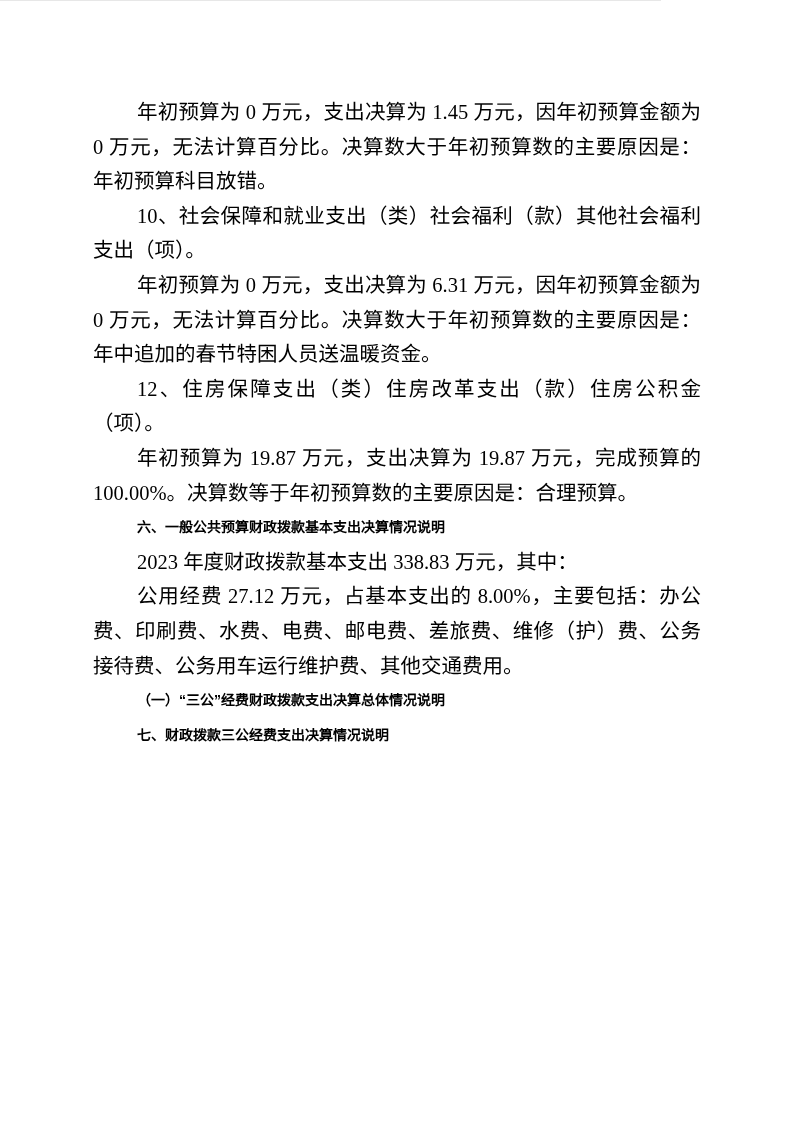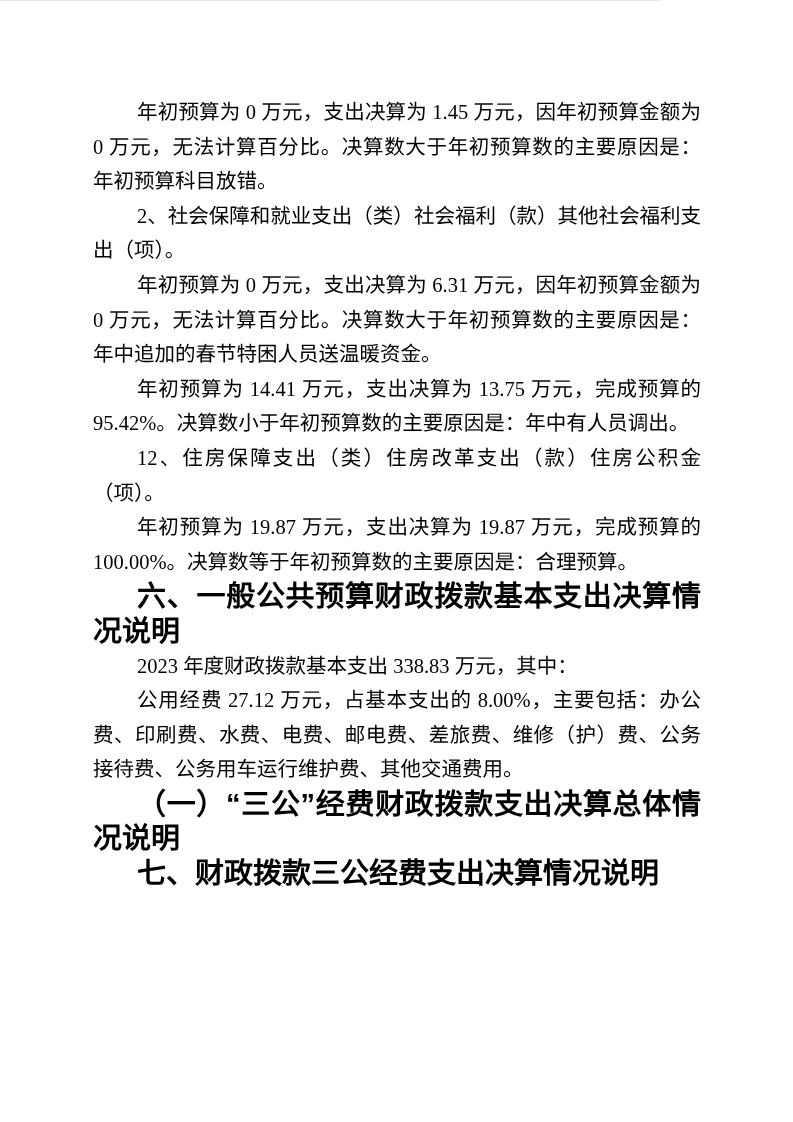--- a/index.html
+++ b/index.html
@@ -38,32 +38,31 @@
     padding: 0;
     text-indent: 44px; 
   }
   .content p.body-para {
     font-family: "Liberation Serif", "DejaVu Serif", serif;
     font-weight: 400;
   }
   .content p.heading {
     font-family: "Liberation Sans", "DejaVu Sans", sans-serif;
     font-weight: 700;
-    font-size: 29px;
+    font-size: 14px;
   }
 </style>
 </head>
 <body>
 
 <div class="page">
   <div class="content">
     <p class="body-para">年初预算为 0 万元，支出决算为 1.45 万元，因年初预算金额为 0 万元，无法计算百分比。决算数大于年初预算数的主要原因是：年初预算科目放错。</p>
-    <p class="body-para">2、社会保障和就业支出（类）社会福利（款）其他社会福利支出（项）。</p>
+    <p class="body-para">10、社会保障和就业支出（类）社会福利（款）其他社会福利支出（项）。</p>
     <p class="body-para">年初预算为 0 万元，支出决算为 6.31 万元，因年初预算金额为 0 万元，无法计算百分比。决算数大于年初预算数的主要原因是：年中追加的春节特困人员送温暖资金。</p>
-    <p class="body-para">年初预算为 14.41 万元，支出决算为 13.75 万元，完成预算的 95.42%。决算数小于年初预算数的主要原因是：年中有人员调出。</p>
     <p class="body-para">12、住房保障支出（类）住房改革支出（款）住房公积金（项）。</p>
     <p class="body-para">年初预算为 19.87 万元，支出决算为 19.87 万元，完成预算的 100.00%。决算数等于年初预算数的主要原因是：合理预算。</p>
     <p class="heading">六、一般公共预算财政拨款基本支出决算情况说明</p>
     <p class="body-para">2023 年度财政拨款基本支出 338.83 万元，其中：</p>
     <p class="body-para">公用经费 27.12 万元，占基本支出的 8.00%，主要包括：办公费、印刷费、水费、电费、邮电费、差旅费、维修（护）费、公务接待费、公务用车运行维护费、其他交通费用。</p>
     <p class="heading">（一）“三公”经费财政拨款支出决算总体情况说明</p>
     <p class="heading">七、财政拨款三公经费支出决算情况说明</p>
   </div>
 </div>
 

